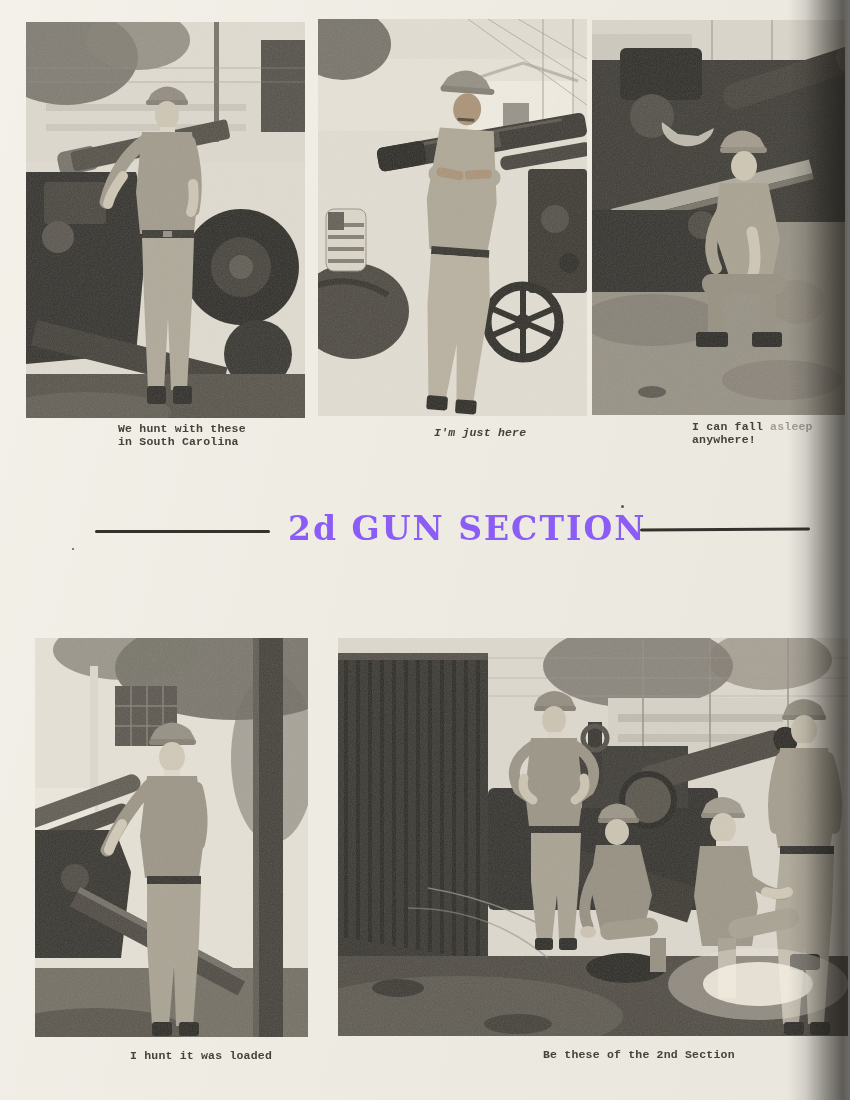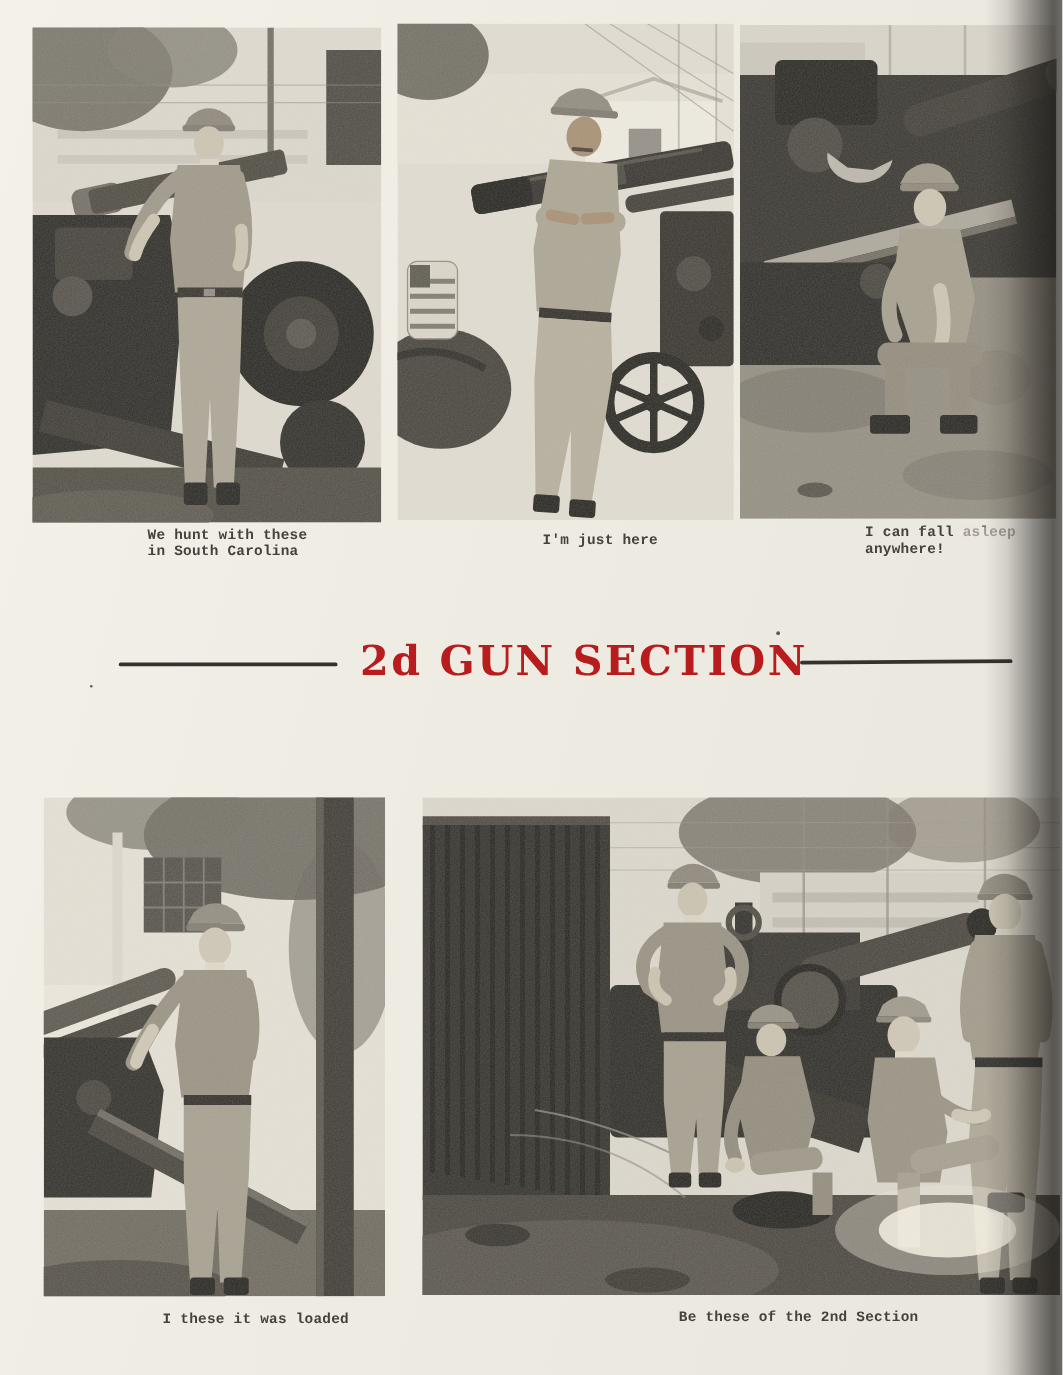--- a/index.html
+++ b/index.html
@@ -19,21 +19,21 @@
     color:#44423c;letter-spacing:.2px;white-space:nowrap;
   }
   .caption .ln{display:block;position:relative;}
   .smudge{
     position:absolute;left:74px;top:0;width:48px;height:12px;
     background:rgba(236,232,224,.55);filter:blur(1px);
   }
   .title-text{
     position:absolute;left:288px;top:509px;margin:0;
     font-family:"DejaVu Serif", serif;font-weight:700;
-    font-size:33px;letter-spacing:2px;color:#b91c1c;white-space:nowrap;text-align:center;
+    font-size:33px;letter-spacing:2px;color:#8b5cf6;white-space:nowrap;text-align:center;
   }
   .rule{position:absolute;height:3px;background:#34322d;border-radius:2px;}
   .rule-left{left:95px;top:530px;width:175px;}
   .rule-right{left:640px;top:528px;width:170px;transform:rotate(-0.4deg);}
   .edge-shadow{
     position:absolute;top:0;right:0;width:62px;height:1100px;z-index:50;
     background:linear-gradient(to right,
       rgba(28,26,23,0) 0%,
       rgba(28,26,23,.12) 28%,
       rgba(28,26,23,.45) 62%,
@@ -184,21 +184,21 @@
       <rect x="104" y="312" width="32" height="15" rx="3" fill="#24221e"></rect>
       <rect x="160" y="312" width="30" height="15" rx="3" fill="#24221e"></rect>
       <rect width="253" height="395" filter="url(#grain)" opacity=".5"></rect>
     </svg>
   </figure>
 
   <div class="caption" style="left:118px;top:423px;">
     <span class="ln">We hunt with these</span>
     <span class="ln">in South Carolina</span>
   </div>
-  <div class="caption" style="left:434px;top:427px;">
+  <div class="caption" style="left:434px;top:427px;font-style:italic;">
     <span class="ln">I'm just here</span>
   </div>
   <div class="caption" style="left:692px;top:421px;">
     <span class="ln">I can fall asleep<i class="smudge"></i></span>
     <span class="ln">anywhere!</span>
   </div>
 
   <span class="rule rule-left"></span>
   <h1 class="title-text">2d GUN SECTION</h1>
   <span class="rule rule-right"></span>
@@ -327,21 +327,21 @@
         </g>
       <rect x="380" y="300" width="18" height="60" fill="#a29c8e"></rect>
       <rect x="452" y="316" width="30" height="16" rx="4" fill="#24221e"></rect>
       <ellipse cx="420" cy="346" rx="90" ry="36" fill="#e8e4da" opacity=".4"></ellipse>
       <ellipse cx="420" cy="346" rx="55" ry="22" fill="#f4f1e8" opacity=".85"></ellipse>
       <rect width="510" height="398" filter="url(#grain)" opacity=".5"></rect>
     </svg>
   </figure>
 
   <div class="caption" style="left:130px;top:1050px;">
-    <span class="ln">I these it was loaded</span>
+    <span class="ln">I hunt it was loaded</span>
   </div>
   <div class="caption" style="left:543px;top:1049px;">
     <span class="ln">Be these of the 2nd Section</span>
   </div>
 
   <span class="speck" style="left:621px;top:505px;width:3px;height:3px;"></span>
   <span class="speck" style="left:72px;top:548px;width:2px;height:2px;"></span>
 
   <div class="edge-shadow"></div>
 </div>

